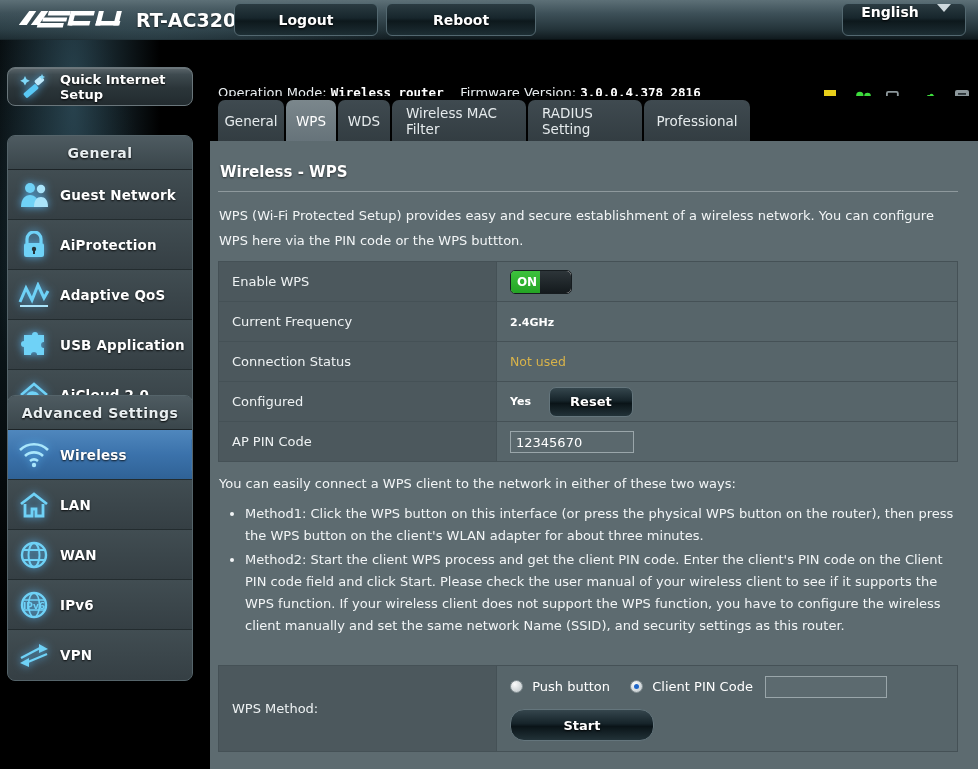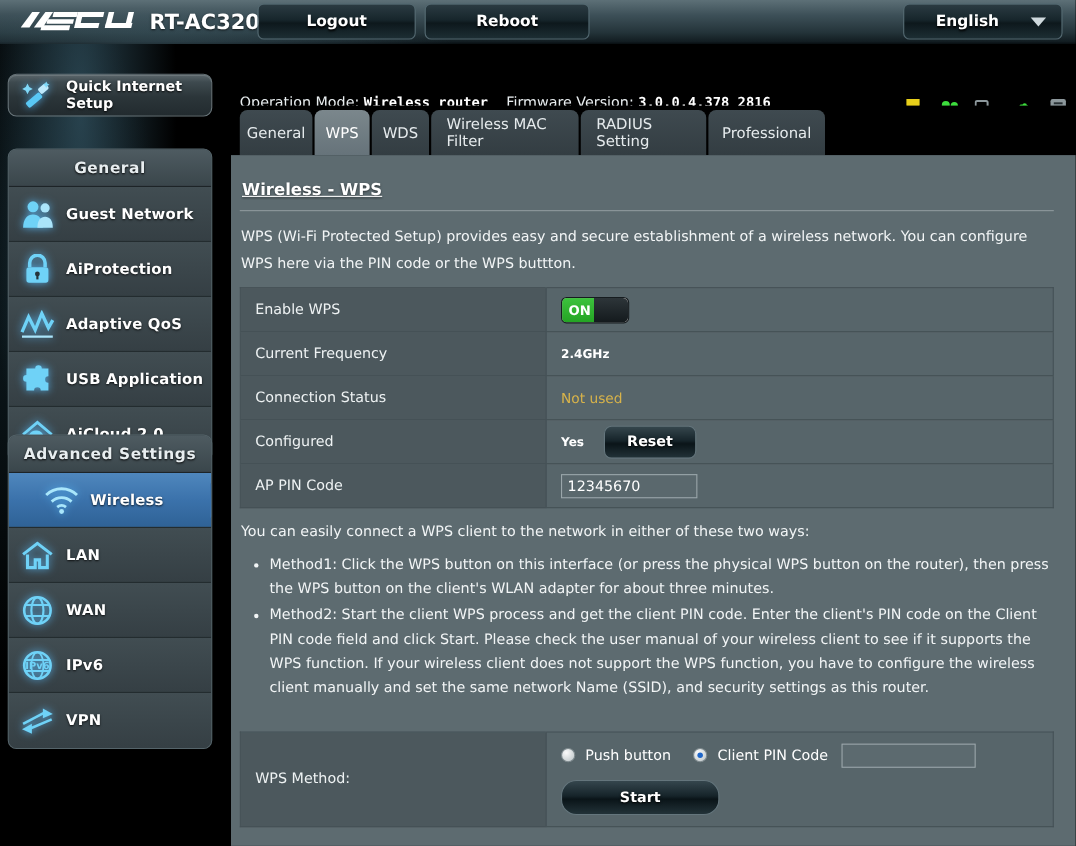--- a/index.html
+++ b/index.html
@@ -42,24 +42,24 @@
     border:1px solid #536870; border-radius:6px;
     color:#fff; font-size:14px; font-weight:bold;
     display:flex; align-items:center; justify-content:center;
     cursor:pointer;
     text-shadow:0 1px 2px #000;
     text-align:right;
   }
   #btn-logout { left:234px; width:144px; }
   #btn-reboot { left:386px; width:150px; }
   .lang-select {
-    position:absolute; right:12px; top:3px; width:145px; height:33px;
+    position:absolute; right:12px; top:3px; width:124px; height:33px;
     background: linear-gradient(180deg,#2b3b42 0%,#17262c 45%,#0d181c 55%,#1d2e34 100%);
     border:1px solid #536870; border-radius:6px;
-    display:flex; align-items:center; cursor:pointer;
+    display:flex; align-items:flex-start; cursor:pointer;
   }
   .lang-label { flex:1; text-align:center; color:#fff; font-size:14px; font-weight:bold; text-shadow:0 1px 2px #000;}
   .lang-caret {
     width:0;height:0;border-left:7px solid transparent;border-right:7px solid transparent;
     border-top:8px solid #cfd9dd; margin-right:14px;
   }
 
   
   .infostrip { position:absolute; left:0; top:40px; width:978px; height:52px; background:#000; }
   .info-line { position:absolute; color:#e9eef0; font-size:13px; white-space:nowrap; }
@@ -99,21 +99,20 @@
     border-bottom:1px solid #1d2427; text-shadow:0 1px 2px #000;
   }
   .menu-item {
     position:relative; height:50px; display:flex; align-items:center;
     background: linear-gradient(180deg,#414d52 0%,#353f44 100%);
     border-bottom:1px solid #232c2f; cursor:pointer;
   }
   .menu-item:last-child { border-bottom:none; }
   .menu-item.active {
     background: linear-gradient(180deg,#4f87bd 0%,#3b72ab 50%,#2f6296 100%);
-    padding-left: 22px;
   }
   .menu-item.active::after {
     content:""; position:absolute; right:-15px; top:9px;
     width:0;height:0;border-top:16px solid transparent;border-bottom:16px solid transparent;
     border-left:16px solid #3b72ab;
   }
   .mi-icon { width:52px; display:flex; align-items:center; justify-content:center; }
   .mi-label { color:#fff; font-size:13.5px; font-weight:bold; text-shadow:0 1px 2px rgba(0,0,0,.8); letter-spacing:.2px;}
   .glow { filter: drop-shadow(0 0 4px rgba(90,190,255,.85)); }
 
@@ -133,21 +132,20 @@
   }
 
   
   .content {
     position:absolute; left:210px; top:141px; width:768px; height:628px;
     background:#5d6b70;
   }
   .panel-title {
     position:absolute; left:10px; top:22px; color:#fff; font-size:15px; font-weight:bold;
     text-shadow:0 1px 2px rgba(0,0,0,.55);
-    text-decoration:underline;
   }
   .panel-rule { position:absolute; left:8px; top:50px; width:740px; height:1px; background:#8e999d; }
   .panel-desc {
     position:absolute; left:9px; top:62px; width:740px;
     color:#f2f5f6; font-size:13px; line-height:25px;
   }
 
   
   .settings-table {
     position:absolute; left:8px; top:120px; width:740px;

